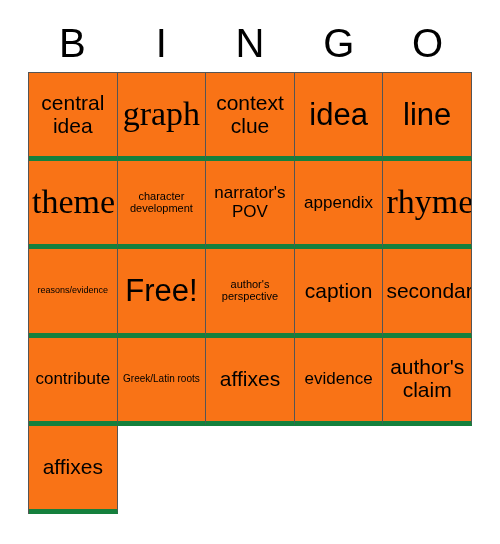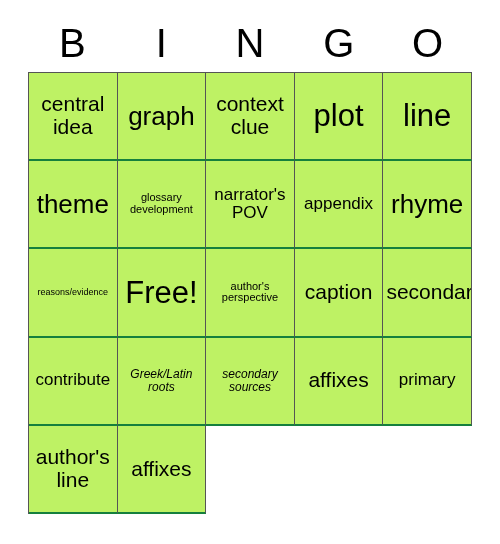--- a/index.html
+++ b/index.html
@@ -43,42 +43,42 @@
   #bingo-grid {
     display: grid;
     grid-template-columns: repeat(5, 1fr);
     grid-template-rows: repeat(5, 88.2px);
     border-top: 1px solid #555555;
     border-left: 1px solid #555555;
     background: #ffffff;
   }
   .bingo-cell {
     border-right: 1px solid #555555;
-    border-bottom: 2px solid #15803d;
+    border-bottom: 5px solid #15803d;
     display: flex;
     align-items: center;
     justify-content: flex-end;
     text-align: center;
     padding: 2px 3px;
     box-sizing: border-box;
-    background: #bef264;
+    background: #f97316;
     overflow: hidden;
   }
   .cell-text {
     line-height: 1.08;
     display: block;
     width: 100%;
   }
 
   
   .bingo-cell[data-size="xl"]  .cell-text { font-size: 31px; }
-  .bingo-cell[data-size="lg"]  .cell-text { font-size: 26px; }
+  .bingo-cell[data-size="lg"]  .cell-text { font-size: 34px; font-family: Liberation Serif, serif; }
   .bingo-cell[data-size="md"]  .cell-text { font-size: 21px; }
   .bingo-cell[data-size="sm"]  .cell-text { font-size: 17px; }
-  .bingo-cell[data-size="xs"]  .cell-text { font-size: 12px; font-style: italic; }
+  .bingo-cell[data-size="xs"]  .cell-text { font-size: 10px; }
   .bingo-cell[data-size="xxs"] .cell-text { font-size: 11px; }
   .bingo-cell[data-size="tiny"].cell-text,
   .bingo-cell[data-size="tiny"] .cell-text { font-size: 9px; }
 </style>
 </head>
 <body>
 
 <div id="bingo-card">
 
   <div id="bingo-header">
@@ -94,31 +94,31 @@
     <div class="bingo-cell" data-size="md">
       <span class="cell-text">central idea</span>
     </div>
     <div class="bingo-cell" data-size="lg">
       <span class="cell-text">graph</span>
     </div>
     <div class="bingo-cell" data-size="md">
       <span class="cell-text">context clue</span>
     </div>
     <div class="bingo-cell" data-size="xl">
-      <span class="cell-text">plot</span>
+      <span class="cell-text">idea</span>
     </div>
     <div class="bingo-cell" data-size="xl">
       <span class="cell-text">line</span>
     </div>
 
     <div class="bingo-cell" data-size="lg">
       <span class="cell-text">theme</span>
     </div>
     <div class="bingo-cell" data-size="xxs">
-      <span class="cell-text">glossary development</span>
+      <span class="cell-text">character development</span>
     </div>
     <div class="bingo-cell" data-size="sm">
       <span class="cell-text">narrator's POV</span>
     </div>
     <div class="bingo-cell" data-size="sm">
       <span class="cell-text">appendix</span>
     </div>
 
     <div class="bingo-cell" data-size="lg">
       <span class="cell-text">rhyme</span>
@@ -139,30 +139,27 @@
     <div class="bingo-cell" data-size="md">
       <span class="cell-text">secondary</span>
     </div>
     <div class="bingo-cell" data-size="sm">
       <span class="cell-text">contribute</span>
     </div>
     <div class="bingo-cell" data-size="xs">
       <span class="cell-text">Greek/Latin roots</span>
     </div>
 
-    <div class="bingo-cell" data-size="xs">
-      <span class="cell-text">secondary sources</span>
-    </div>
     <div class="bingo-cell" data-size="md">
       <span class="cell-text">affixes</span>
     </div>
     <div class="bingo-cell" data-size="sm">
-      <span class="cell-text">primary</span>
+      <span class="cell-text">evidence</span>
     </div>
     <div class="bingo-cell" data-size="md">
-      <span class="cell-text">author's line</span>
+      <span class="cell-text">author's claim</span>
     </div>
     <div class="bingo-cell" data-size="md">
       <span class="cell-text">affixes</span>
     </div>
 
   </div>
 </div>
 
 </body></html>

